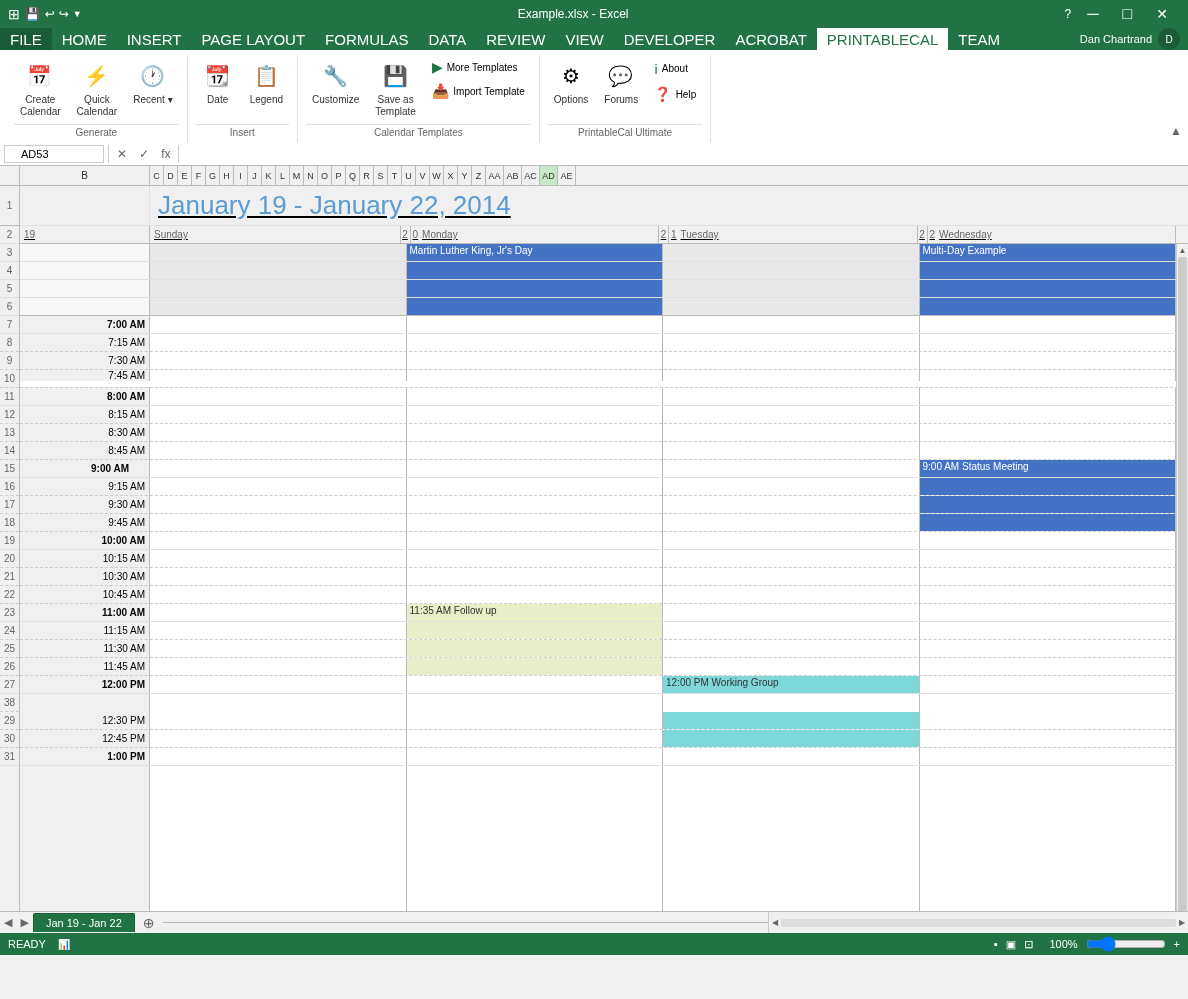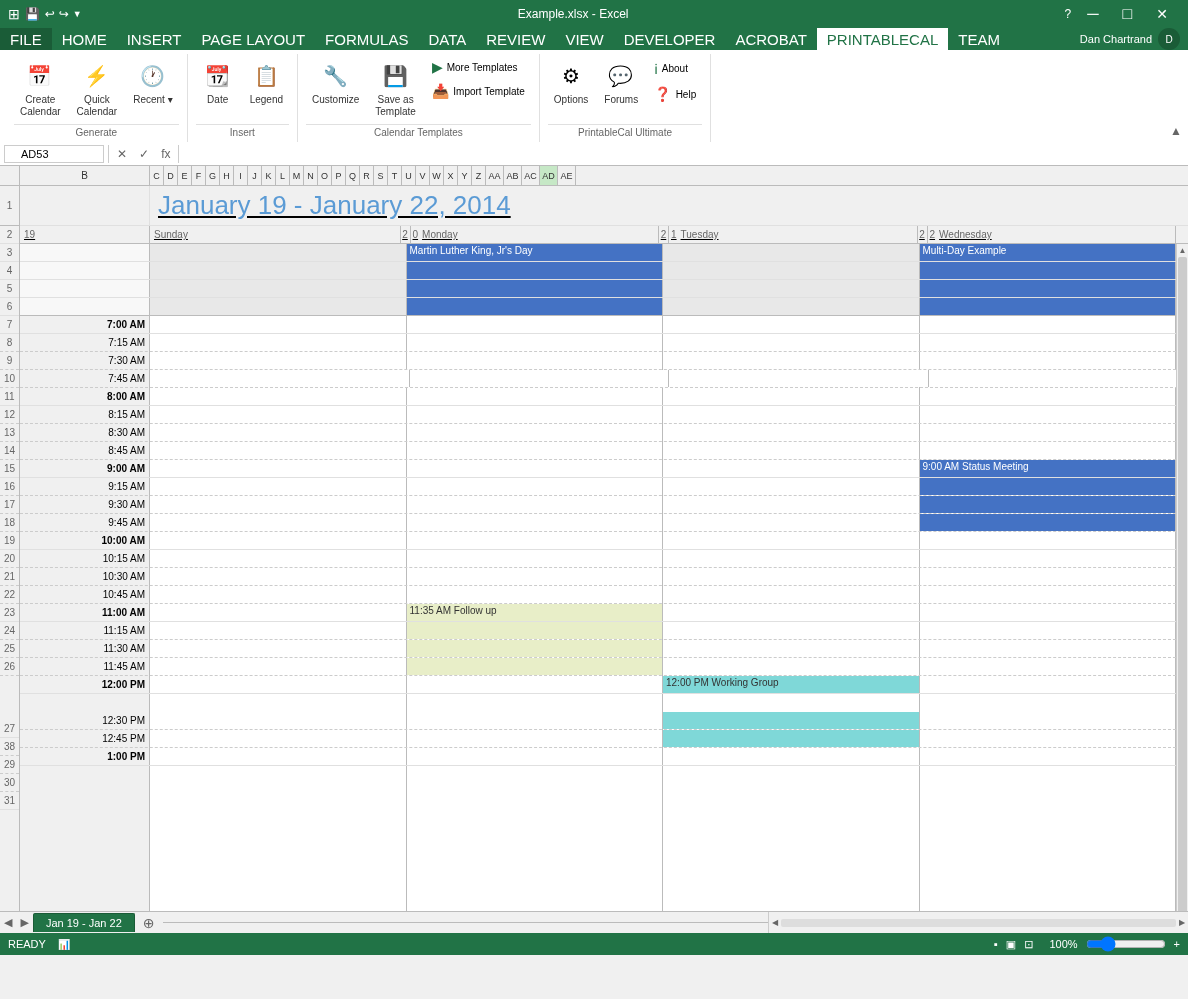--- a/index.html
+++ b/index.html
@@ -411,21 +411,21 @@
     <div style="height:18px; border-bottom:1px dashed #ccc; display:flex; align-items:center; justify-content:center; font-size:10px; color:#666;">17</div>
     <div style="height:18px; border-bottom:1px dashed #ccc; display:flex; align-items:center; justify-content:center; font-size:10px; color:#666;">18</div>
     <div style="height:18px; border-bottom:1px solid #e0e0e0; display:flex; align-items:center; justify-content:center; font-size:10px; color:#666;">19</div>
     <div style="height:18px; border-bottom:1px dashed #ccc; display:flex; align-items:center; justify-content:center; font-size:10px; color:#666;">20</div>
     <div style="height:18px; border-bottom:1px dashed #ccc; display:flex; align-items:center; justify-content:center; font-size:10px; color:#666;">21</div>
     <div style="height:18px; border-bottom:1px dashed #ccc; display:flex; align-items:center; justify-content:center; font-size:10px; color:#666;">22</div>
     <div style="height:18px; border-bottom:1px solid #e0e0e0; display:flex; align-items:center; justify-content:center; font-size:10px; color:#666;">23</div>
     <div style="height:18px; border-bottom:1px dashed #ccc; display:flex; align-items:center; justify-content:center; font-size:10px; color:#666;">24</div>
     <div style="height:18px; border-bottom:1px dashed #ccc; display:flex; align-items:center; justify-content:center; font-size:10px; color:#666;">25</div>
     <div style="height:18px; border-bottom:1px dashed #ccc; display:flex; align-items:center; justify-content:center; font-size:10px; color:#666;">26</div>
-    <div style="height:18px; border-bottom:1px solid #e0e0e0; display:flex; align-items:center; justify-content:center; font-size:10px; color:#666;margin-top:44px;">27</div>
+    <div style="height:18px; border-bottom:1px solid #e0e0e0; display:flex; align-items:center; justify-content:center; font-size:10px; color:#666;">27</div>
     <div style="height:18px; border-bottom:1px dashed #ccc; display:flex; align-items:center; justify-content:center; font-size:10px; color:#666;">38</div>
     <div style="height:18px; border-bottom:1px dashed #ccc; display:flex; align-items:center; justify-content:center; font-size:10px; color:#666;">29</div>
     <div style="height:18px; border-bottom:1px dashed #ccc; display:flex; align-items:center; justify-content:center; font-size:10px; color:#666;">30</div>
     <div style="height:18px; border-bottom:1px solid #e0e0e0; display:flex; align-items:center; justify-content:center; font-size:10px; color:#666;">31</div>
   </div>
 
   <div style="flex:1; overflow:hidden; position:relative;">
 
     <div style="display:flex; flex-direction:column; height:100%;text-decoration:underline;">
 
@@ -524,21 +524,21 @@
           </div>
 
           <div style="position:absolute; top:108px; left:0; right:12px; height:18px; display:flex; border-bottom:1px dashed #ccc;">
             <div style="width:130px; flex-shrink:0; border-right:1px solid #bbb; display:flex; align-items:center; justify-content:flex-end; padding-right:4px; font-size:10px;">7:30 AM</div>
             <div style="flex:1; border-right:1px solid #bbb; background:white;"></div>
             <div style="flex:1; border-right:1px solid #bbb; background:white;"></div>
             <div style="flex:1; border-right:1px solid #bbb; background:white;"></div>
             <div style="flex:1; border-right:1px solid #bbb; background:white;"></div>
           </div>
 
-          <div style="position:absolute; top:126px; left:0; right:0; height:18px; display:flex; border-bottom:1px dashed #ccc;">
+          <div style="position:absolute; top:126px; left:0; right:0; height:18px; display:flex; border-bottom:1px dashed #ccc;flex-direction:column;">
             <div style="width:130px; flex-shrink:0; border-right:1px solid #bbb; display:flex; align-items:center; justify-content:flex-end; padding-right:4px; font-size:10px;">7:45 AM</div>
             <div style="flex:1; border-right:1px solid #bbb; background:white;"></div>
             <div style="flex:1; border-right:1px solid #bbb; background:white;"></div>
             <div style="flex:1; border-right:1px solid #bbb; background:white;"></div>
             <div style="flex:1; border-right:1px solid #bbb; background:white;"></div>
           </div>
 
           <div style="position:absolute; top:144px; left:0; right:12px; height:18px; display:flex; border-bottom:1px solid #e0e0e0;">
             <div style="width:130px; flex-shrink:0; border-right:1px solid #bbb; display:flex; align-items:center; justify-content:flex-end; padding-right:4px; font-size:10px; font-weight:bold;">8:00 AM</div>
             <div style="flex:1; border-right:1px solid #bbb; background:white;"></div>
@@ -565,21 +565,21 @@
 
           <div style="position:absolute; top:198px; left:0; right:12px; height:18px; display:flex; border-bottom:1px dashed #ccc;">
             <div style="width:130px; flex-shrink:0; border-right:1px solid #bbb; display:flex; align-items:center; justify-content:flex-end; padding-right:4px; font-size:10px;">8:45 AM</div>
             <div style="flex:1; border-right:1px solid #bbb; background:white;"></div>
             <div style="flex:1; border-right:1px solid #bbb; background:white;"></div>
             <div style="flex:1; border-right:1px solid #bbb; background:white;"></div>
             <div style="flex:1; border-right:1px solid #bbb; background:white;"></div>
           </div>
 
           <div style="position:absolute; top:216px; left:0; right:12px; height:18px; display:flex; border-bottom:1px solid #e0e0e0;">
-            <div style="width:130px; flex-shrink:0; border-right:1px solid #bbb; display:flex; align-items:center; justify-content:flex-end; padding-right:4px; font-size:10px; font-weight:bold;text-align:right;">9:00 AM</div>
+            <div style="width:130px; flex-shrink:0; border-right:1px solid #bbb; display:flex; align-items:center; justify-content:flex-end; padding-right:20px; font-size:10px; font-weight:bold;text-align:right;">9:00 AM</div>
             <div style="flex:1; border-right:1px solid #bbb; background:white;"></div>
             <div style="flex:1; border-right:1px solid #bbb; background:white;"></div>
             <div style="flex:1; border-right:1px solid #bbb; background:white;"></div>
             <div style="flex:1; border-right:1px solid #bbb; background:#4472c4; overflow:hidden;">
               <span style="color:white; font-size:10px; padding:1px 3px; display:block;">9:00 AM  Status Meeting</span>
             </div>
           </div>
 
           <div style="position:absolute; top:234px; left:0; right:12px; height:18px; display:flex; border-bottom:1px dashed #ccc;">
             <div style="width:130px; flex-shrink:0; border-right:1px solid #bbb; display:flex; align-items:center; justify-content:flex-end; padding-right:4px; font-size:10px;">9:15 AM</div>

